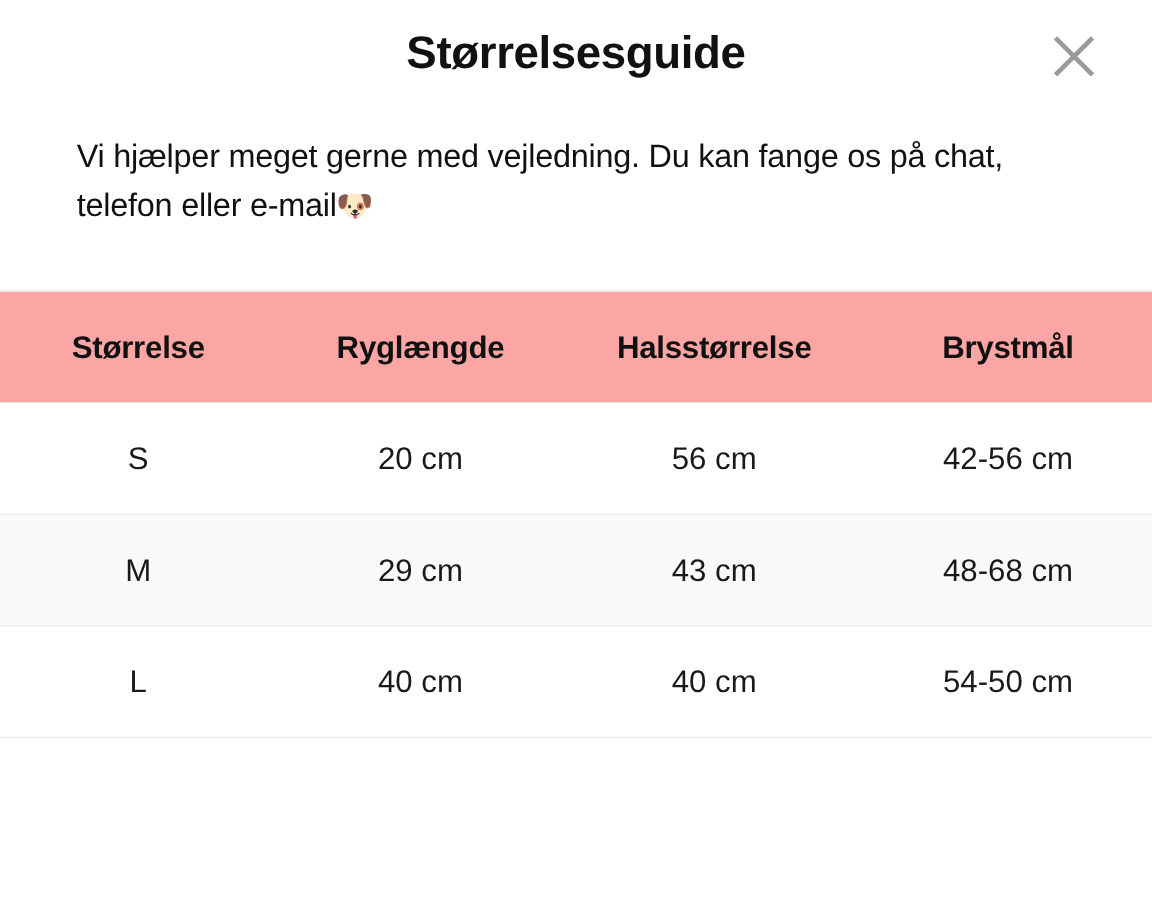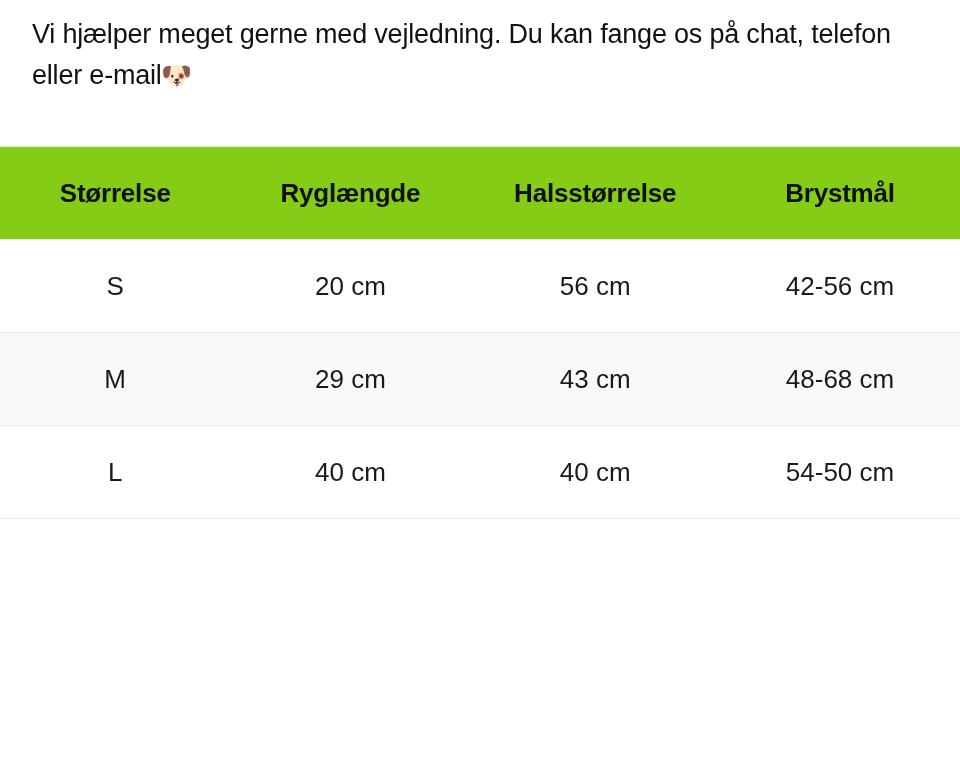--- a/index.html
+++ b/index.html
@@ -47,21 +47,21 @@
     justify-content: center;
     cursor: pointer;
     background: transparent;
     border: none;
     padding: 0;
   }
   .close-button svg {
     display: block;
   }
   .intro {
-    padding: 14px 40px 0 32px;
+    padding: 14px 40px 0 64px;
     font-size: 27px;
     line-height: 1.52;
     color: #111111;
     max-width: 880px;
     letter-spacing: -0.2px;
   }
   .intro .emoji {
     font-size: 25px;
   }
   .size-table {
@@ -73,21 +73,21 @@
   .size-table th,
   .size-table td {
     text-align: center;
     font-size: 26px;
     padding: 0;
     height: 92px;
     vertical-align: middle;
     border: none;
   }
   .size-table thead tr {
-    background: #84cc16;
+    background: #fca5a5;
   }
   .size-table thead th {
     font-weight: bold;
     color: #111111;
     letter-spacing: -0.2px;
     border-top: 1px solid #ece7e0;
     border-bottom: 1px solid #ece7e0;
   }
   .size-table tbody tr {
     background: #ffffff;
@@ -106,20 +106,29 @@
   .col-3 { width: 25%; }
   .spacer {
     height: 140px;
   }
 </style>
 </head>
 <body>
 
 <div class="modal">
 
+  <div class="modal-header">
+    <div class="modal-title">Størrelsesguide</div>
+    <button class="close-button" aria-label="Luk">
+      <svg width="40" height="40" viewBox="0 0 40 40">
+        <line x1="6" y1="6" x2="34" y2="34" stroke="#9a9a9a" stroke-width="4" stroke-linecap="square"></line>
+        <line x1="34" y1="6" x2="6" y2="34" stroke="#9a9a9a" stroke-width="4" stroke-linecap="square"></line>
+      </svg>
+    </button>
+  </div>
 
   <div class="intro">
     <span>Vi hjælper meget gerne med vejledning. Du kan fange os på chat, telefon eller e-mail</span><span class="emoji">🐶</span>
   </div>
 
   <table class="size-table">
     <colgroup>
       <col class="col-0">
         <col class="col-1">
         <col class="col-2">

